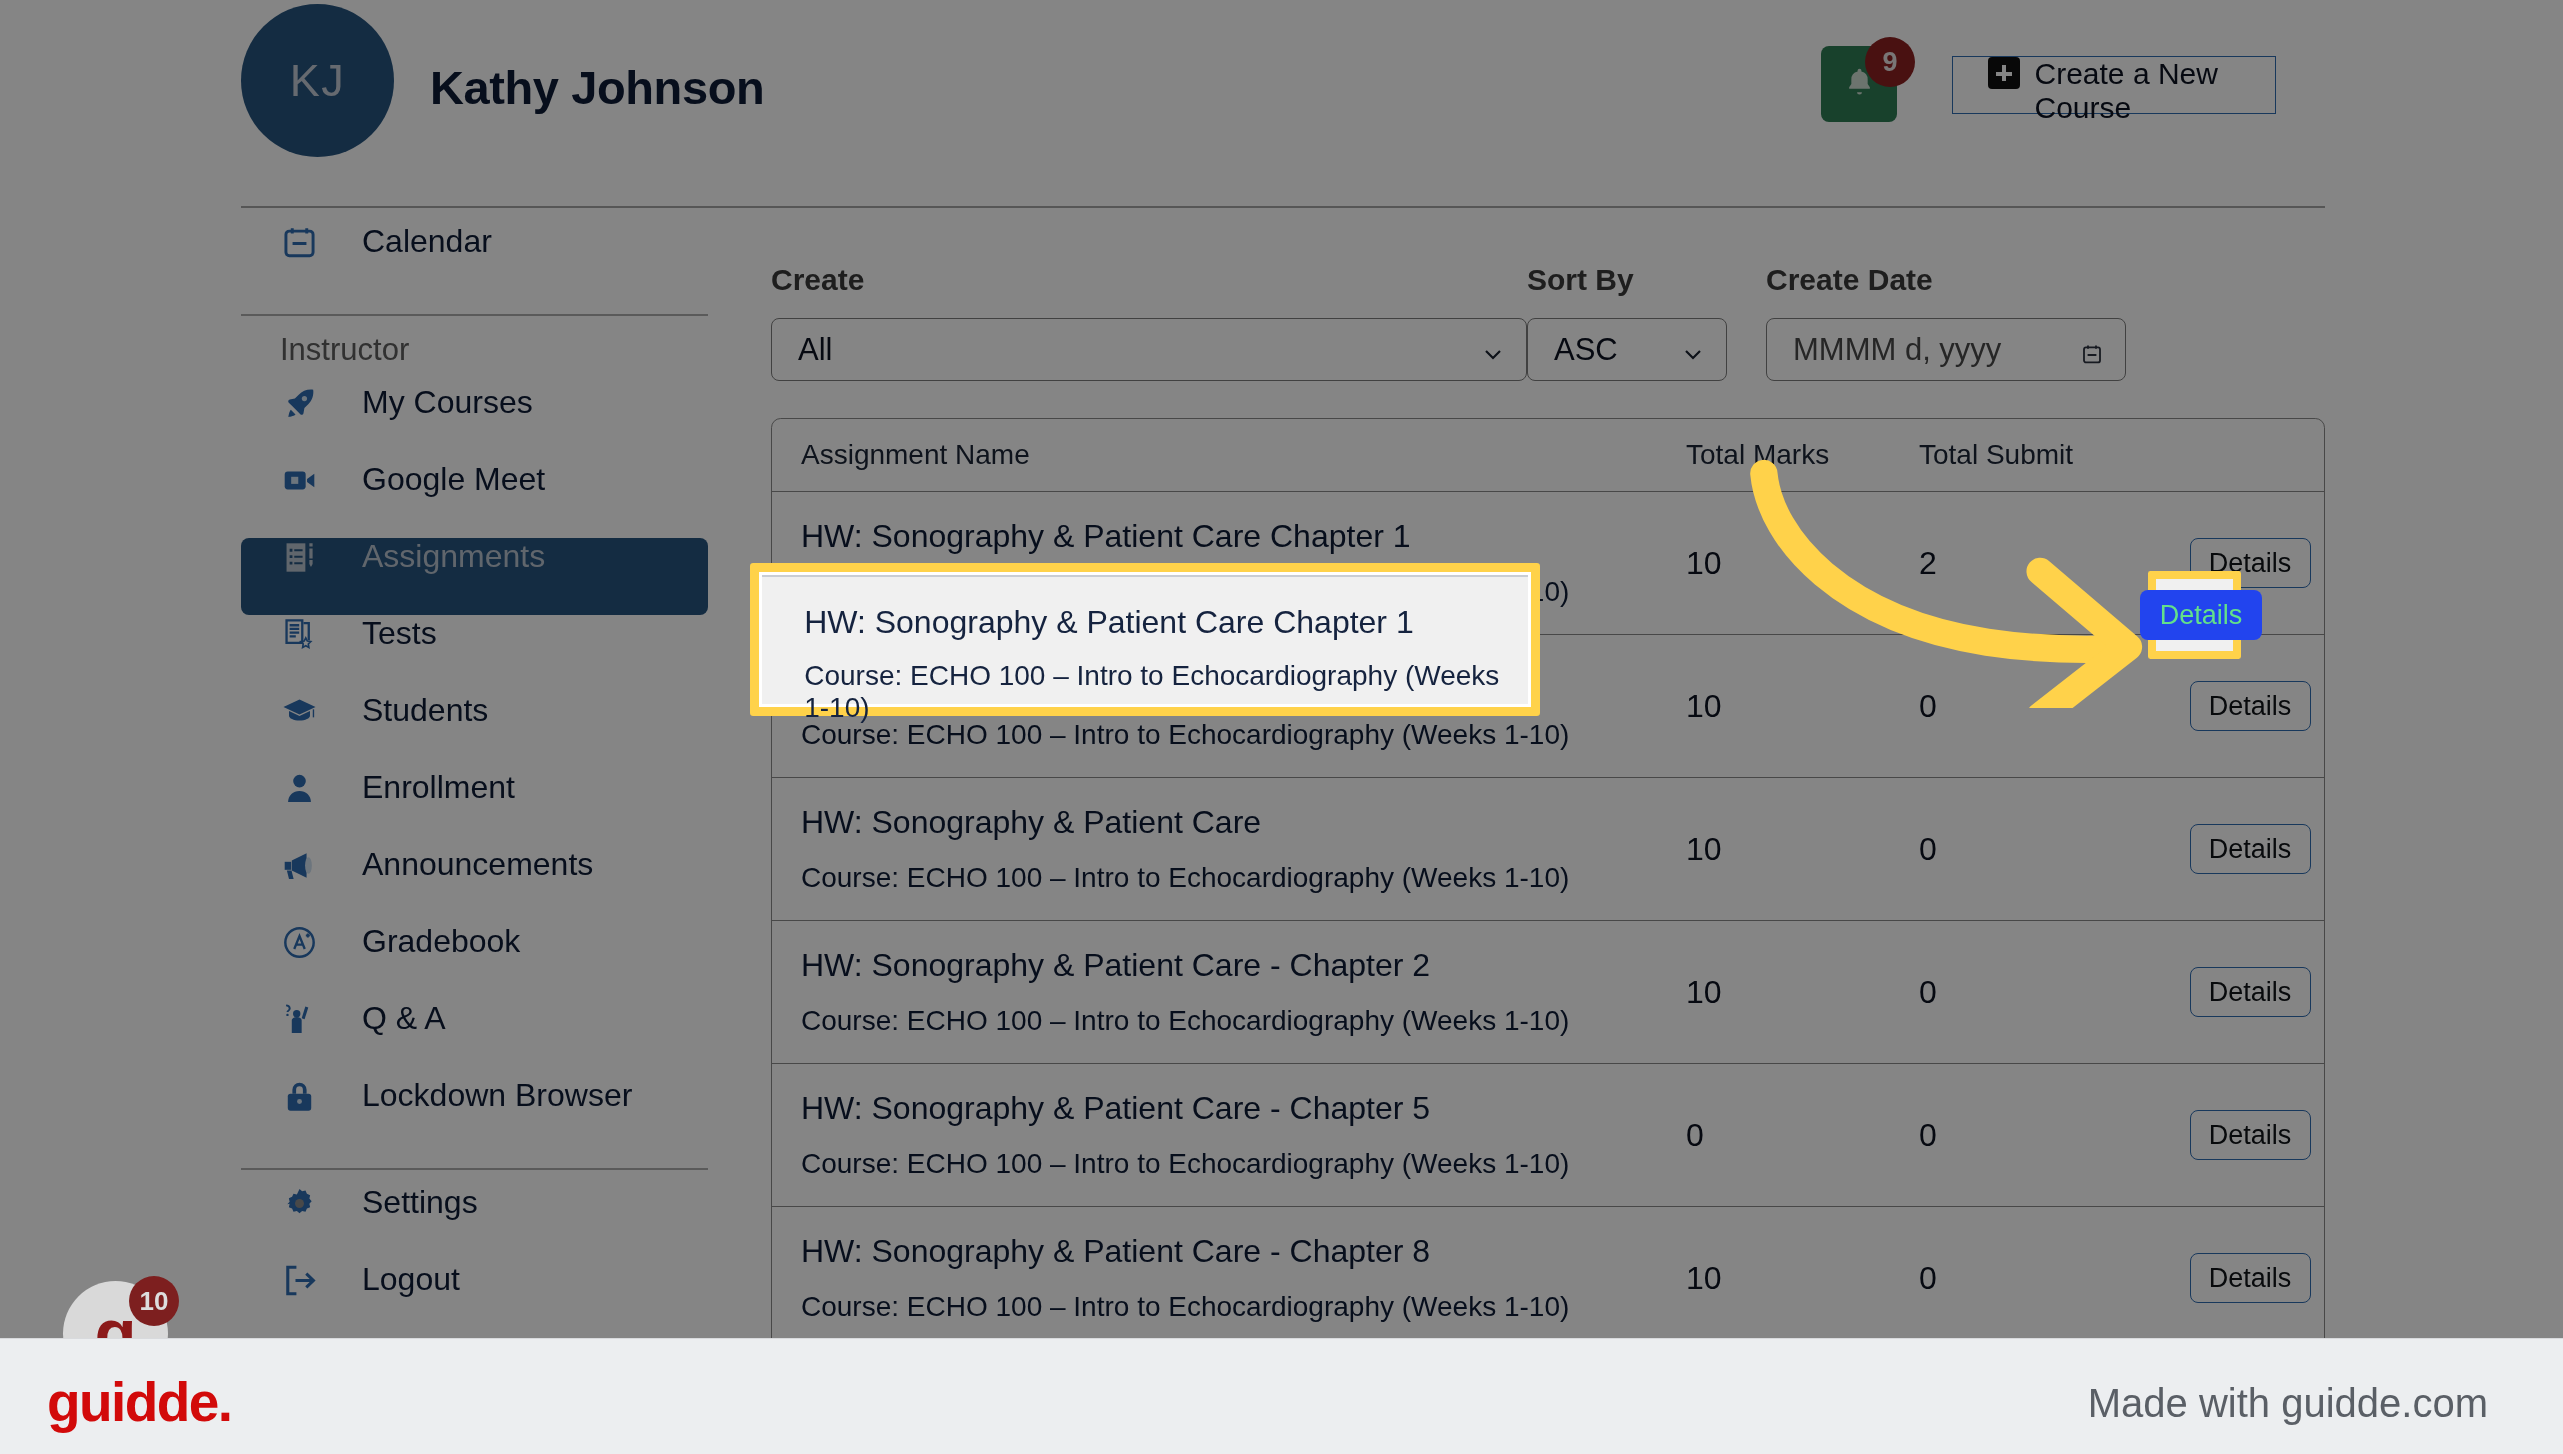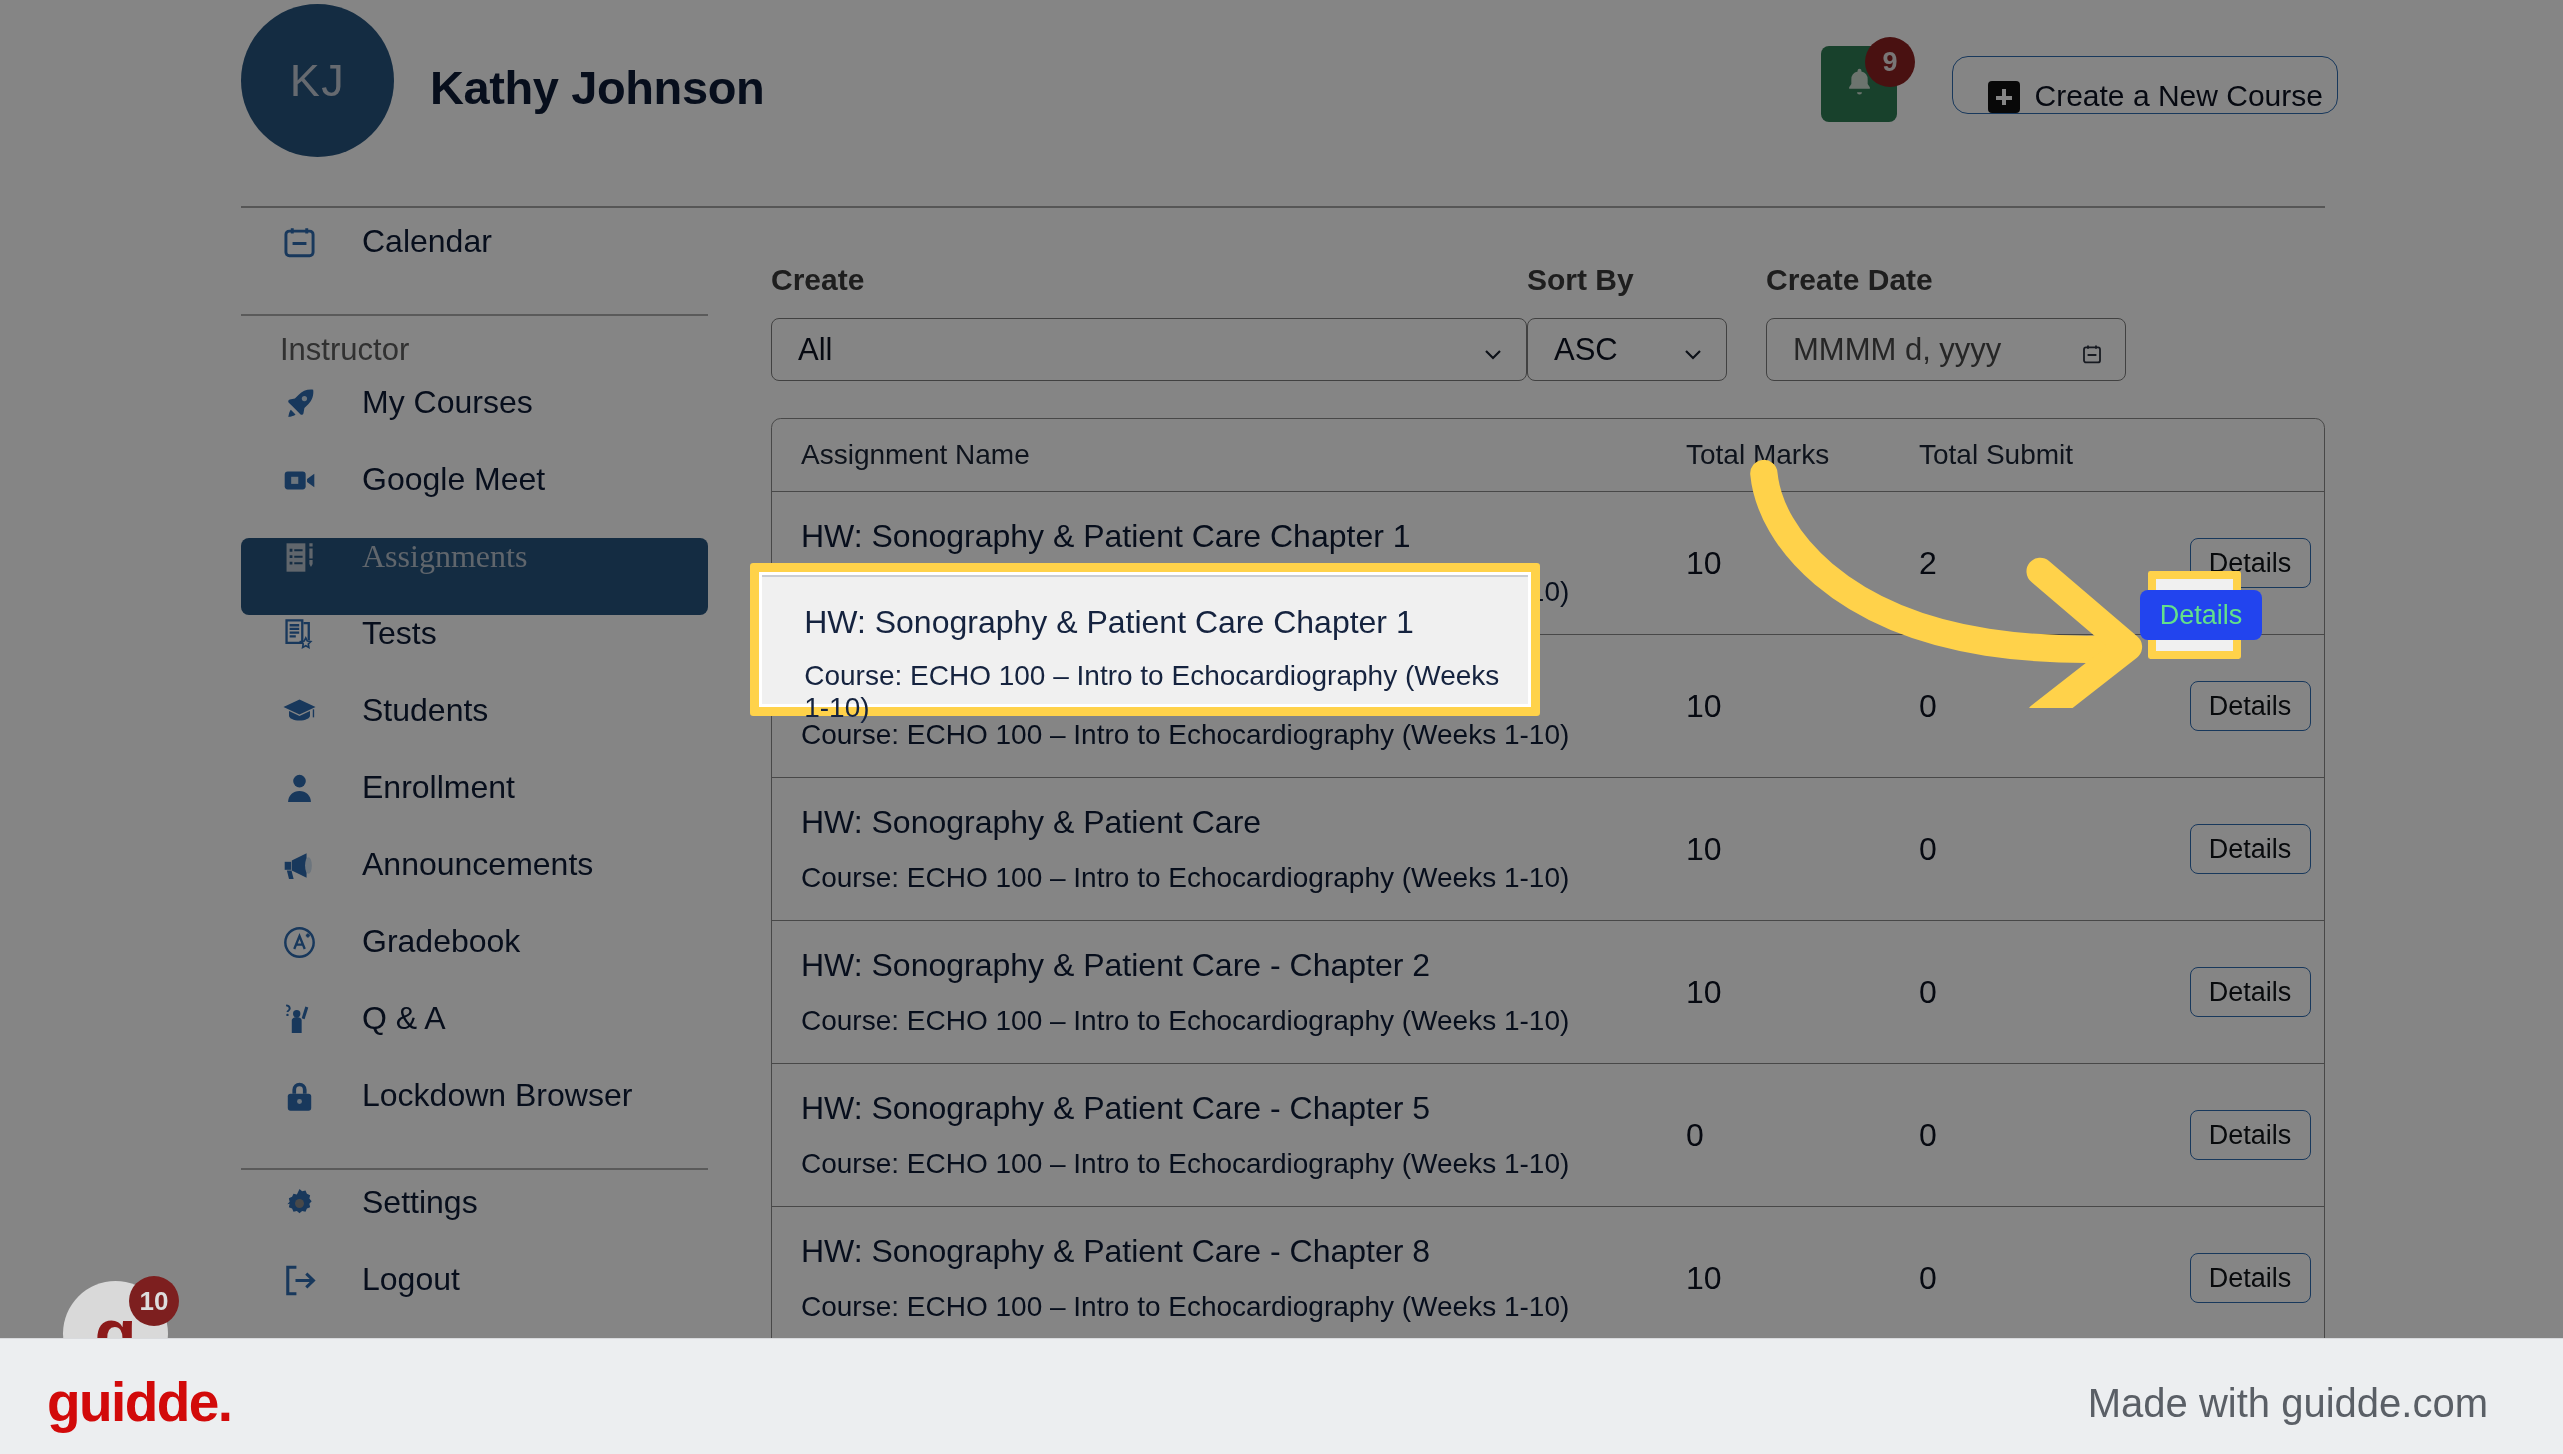--- a/index.html
+++ b/index.html
@@ -44,23 +44,23 @@
   }
   .bell-btn svg { width:35px; height:35px; }
   .bell-badge {
     position:absolute; left:1865px; top:37px;
     width:50px; height:50px; border-radius:50%;
     background:#8c2222; color:#e8e2e2;
     display:flex; align-items:center; justify-content:center;
     font-size:27px; font-weight:700;
   }
   .create-btn {
-    position:absolute; left:1952px; top:56px; width:386px; height:58px;
-    border:1.6px solid #2e6bb0; border-radius:16px;
-    display:flex; align-items:flex-end; gap:14.5px; padding-left:35px;
+    position:absolute; left:1952px; top:56px; width:324px; height:58px;
+    border:1.6px solid #2e6bb0; border-radius:0;
+    display:flex; align-items:flex-start; gap:14.5px; padding-left:35px;
     color:#0d1321; font-size:30px; background:transparent;
   }
   .plus-box {
     width:32px; height:32px; background:#111; border-radius:4px;
     position:relative; flex:0 0 auto;
   }
   .plus-box::before, .plus-box::after {
     content:""; position:absolute; background:#fff;
   }
   .plus-box::before { left:8px; top:14.5px; width:16px; height:4px; }
@@ -72,21 +72,21 @@
     background:#5b5b5b; opacity:.55;
   }
 
   
   .sidebar { position:absolute; left:241px; top:208px; width:467px; height:1130px; }
   .nav-item {
     position:relative; height:77px; display:flex; align-items:flex-start;
     padding-left:39px; gap:43px;
     color:#0e1c36; font-size:32px;
   }
-  .nav-item.active { background:#27557f; border-radius:8px; color:#b9c3cf;font-family:Liberation Serif, serif; }
+  .nav-item.active { background:#27557f; border-radius:8px; color:#b9c3cf; }
   .nav-item .ic { width:39px; height:39px; flex:0 0 auto; display:flex; align-items:center; justify-content:center; }
   .nav-item .ic svg { width:37px; height:37px; }
   .nav-sep { height:1.6px; background:#5b5b5b; opacity:.5; margin:0 0 0 0; width:467px; }
   .nav-group-label {
     height:68px; display:flex; align-items:center; padding-left:39px;
     color:#5e5e5e; font-size:31px;
   }
   .spacer-sm { height:14.5px; }
 
   

